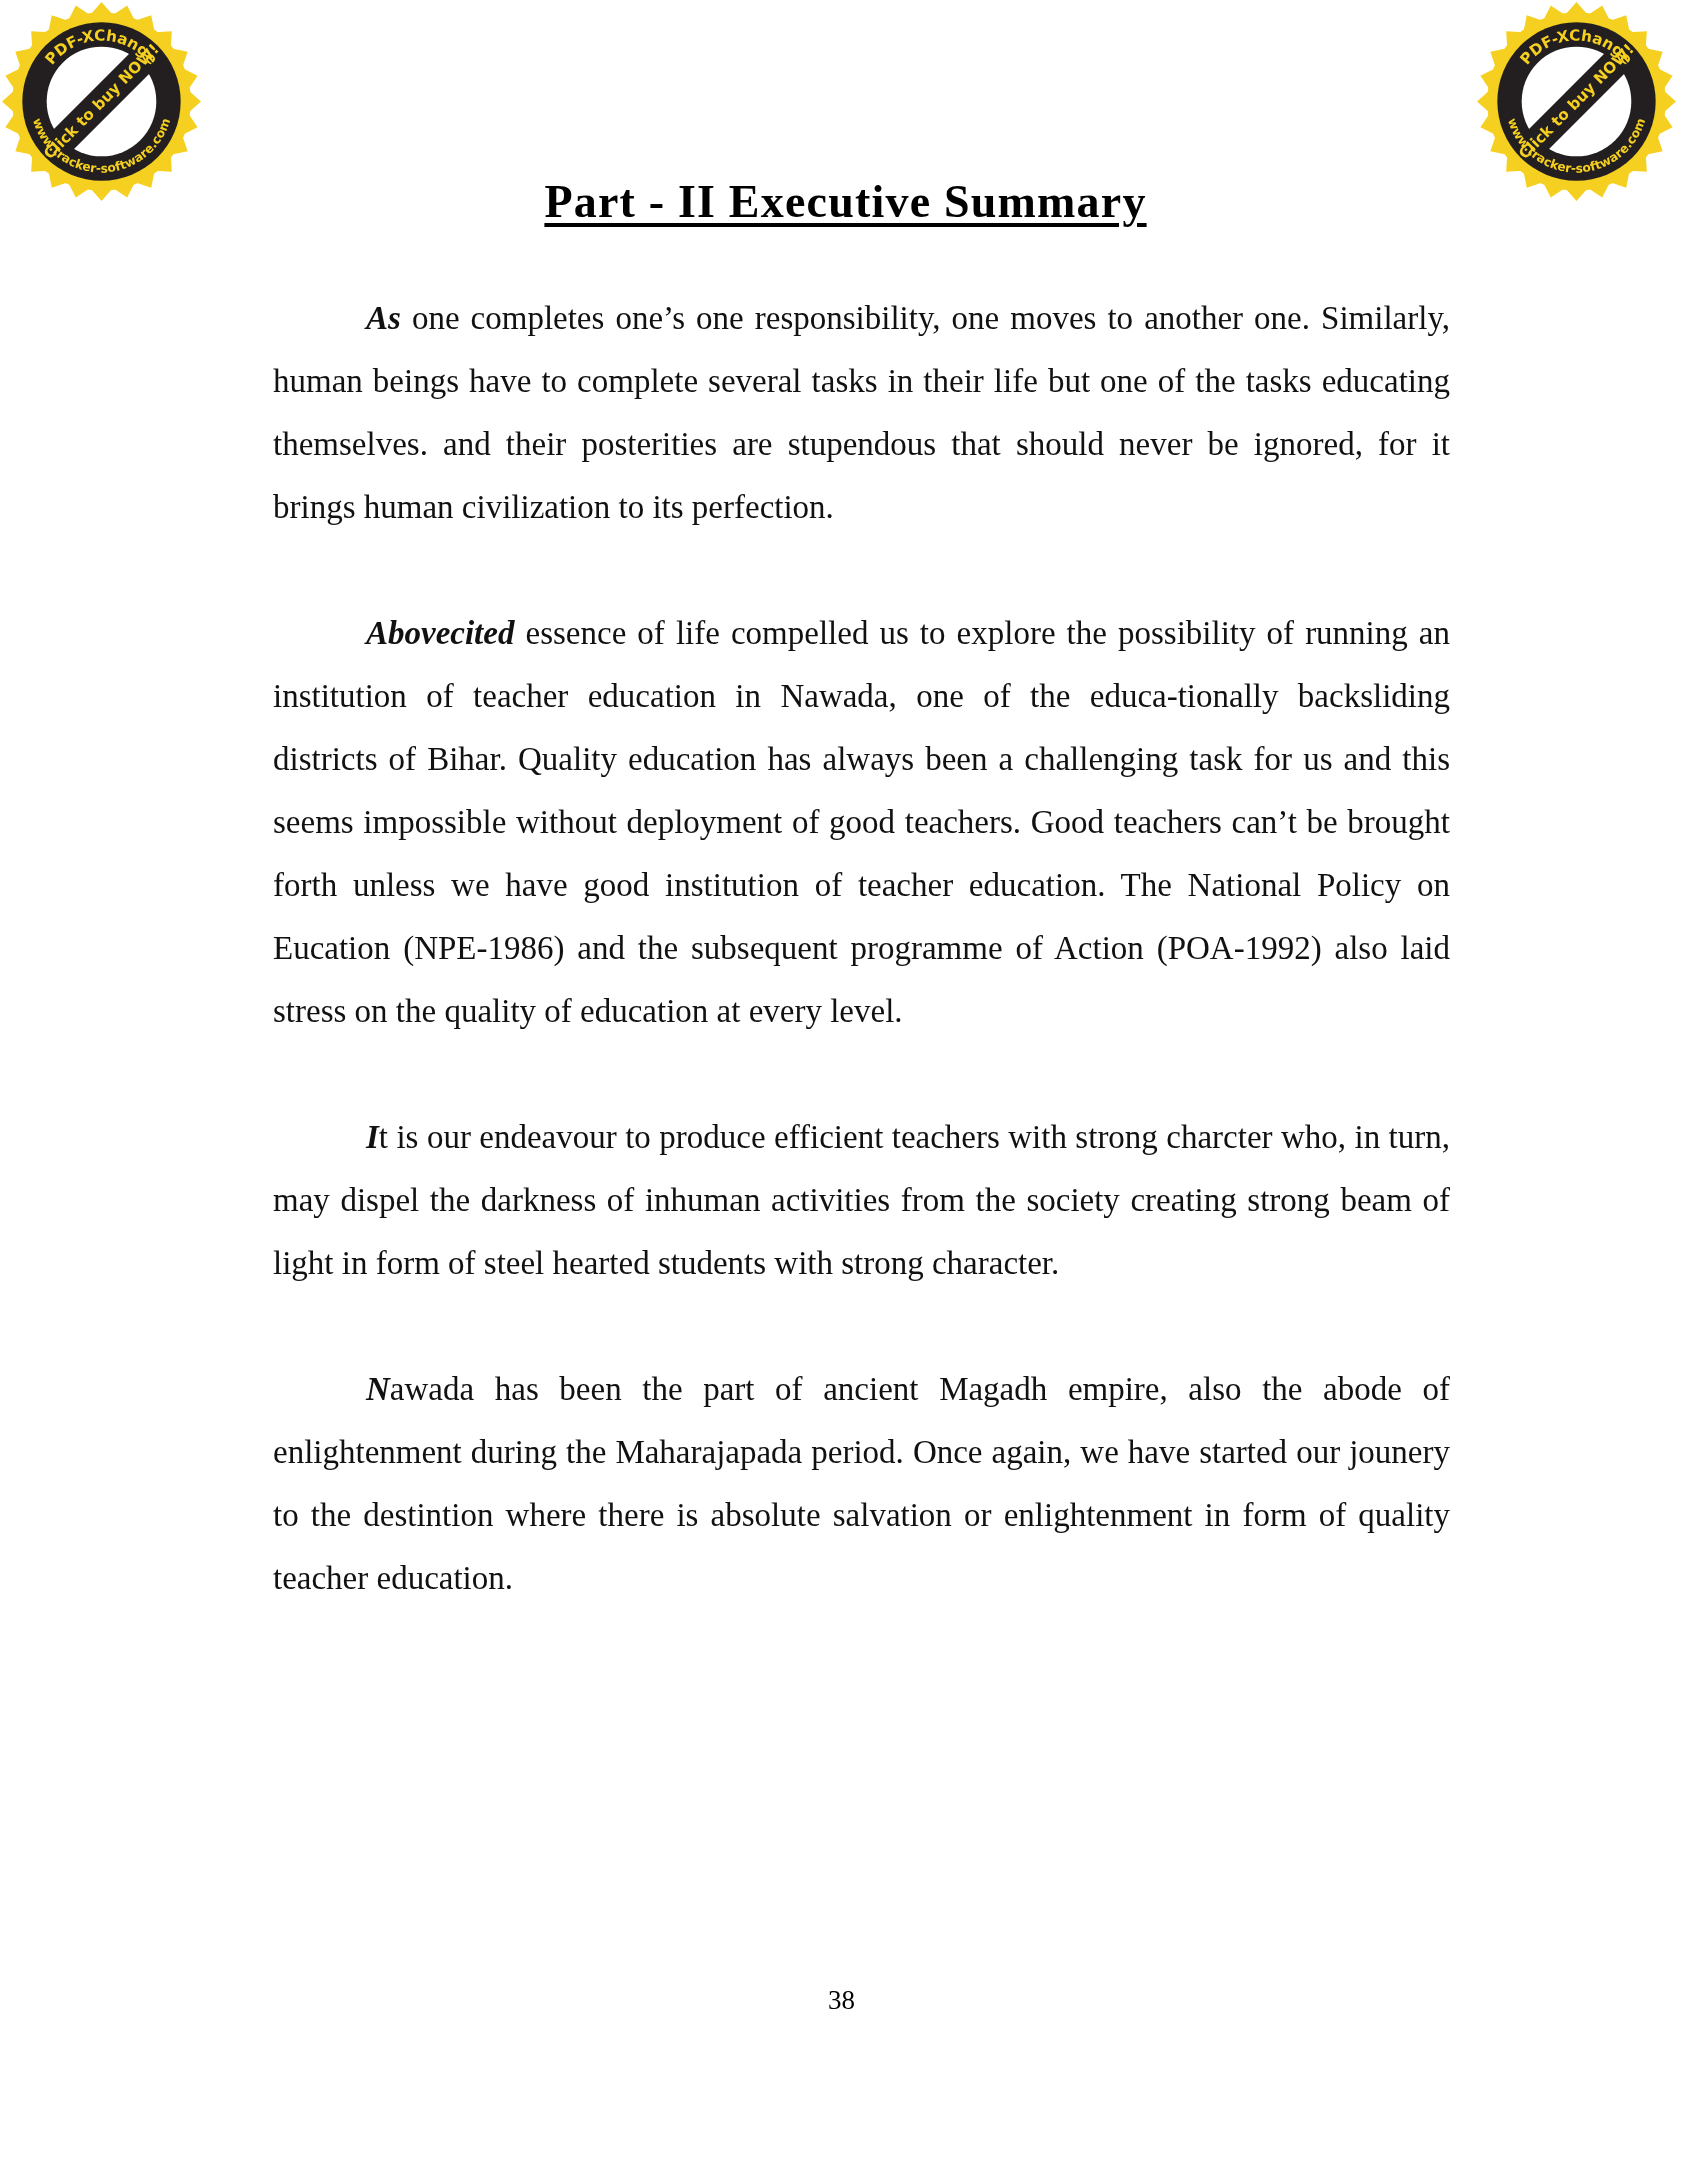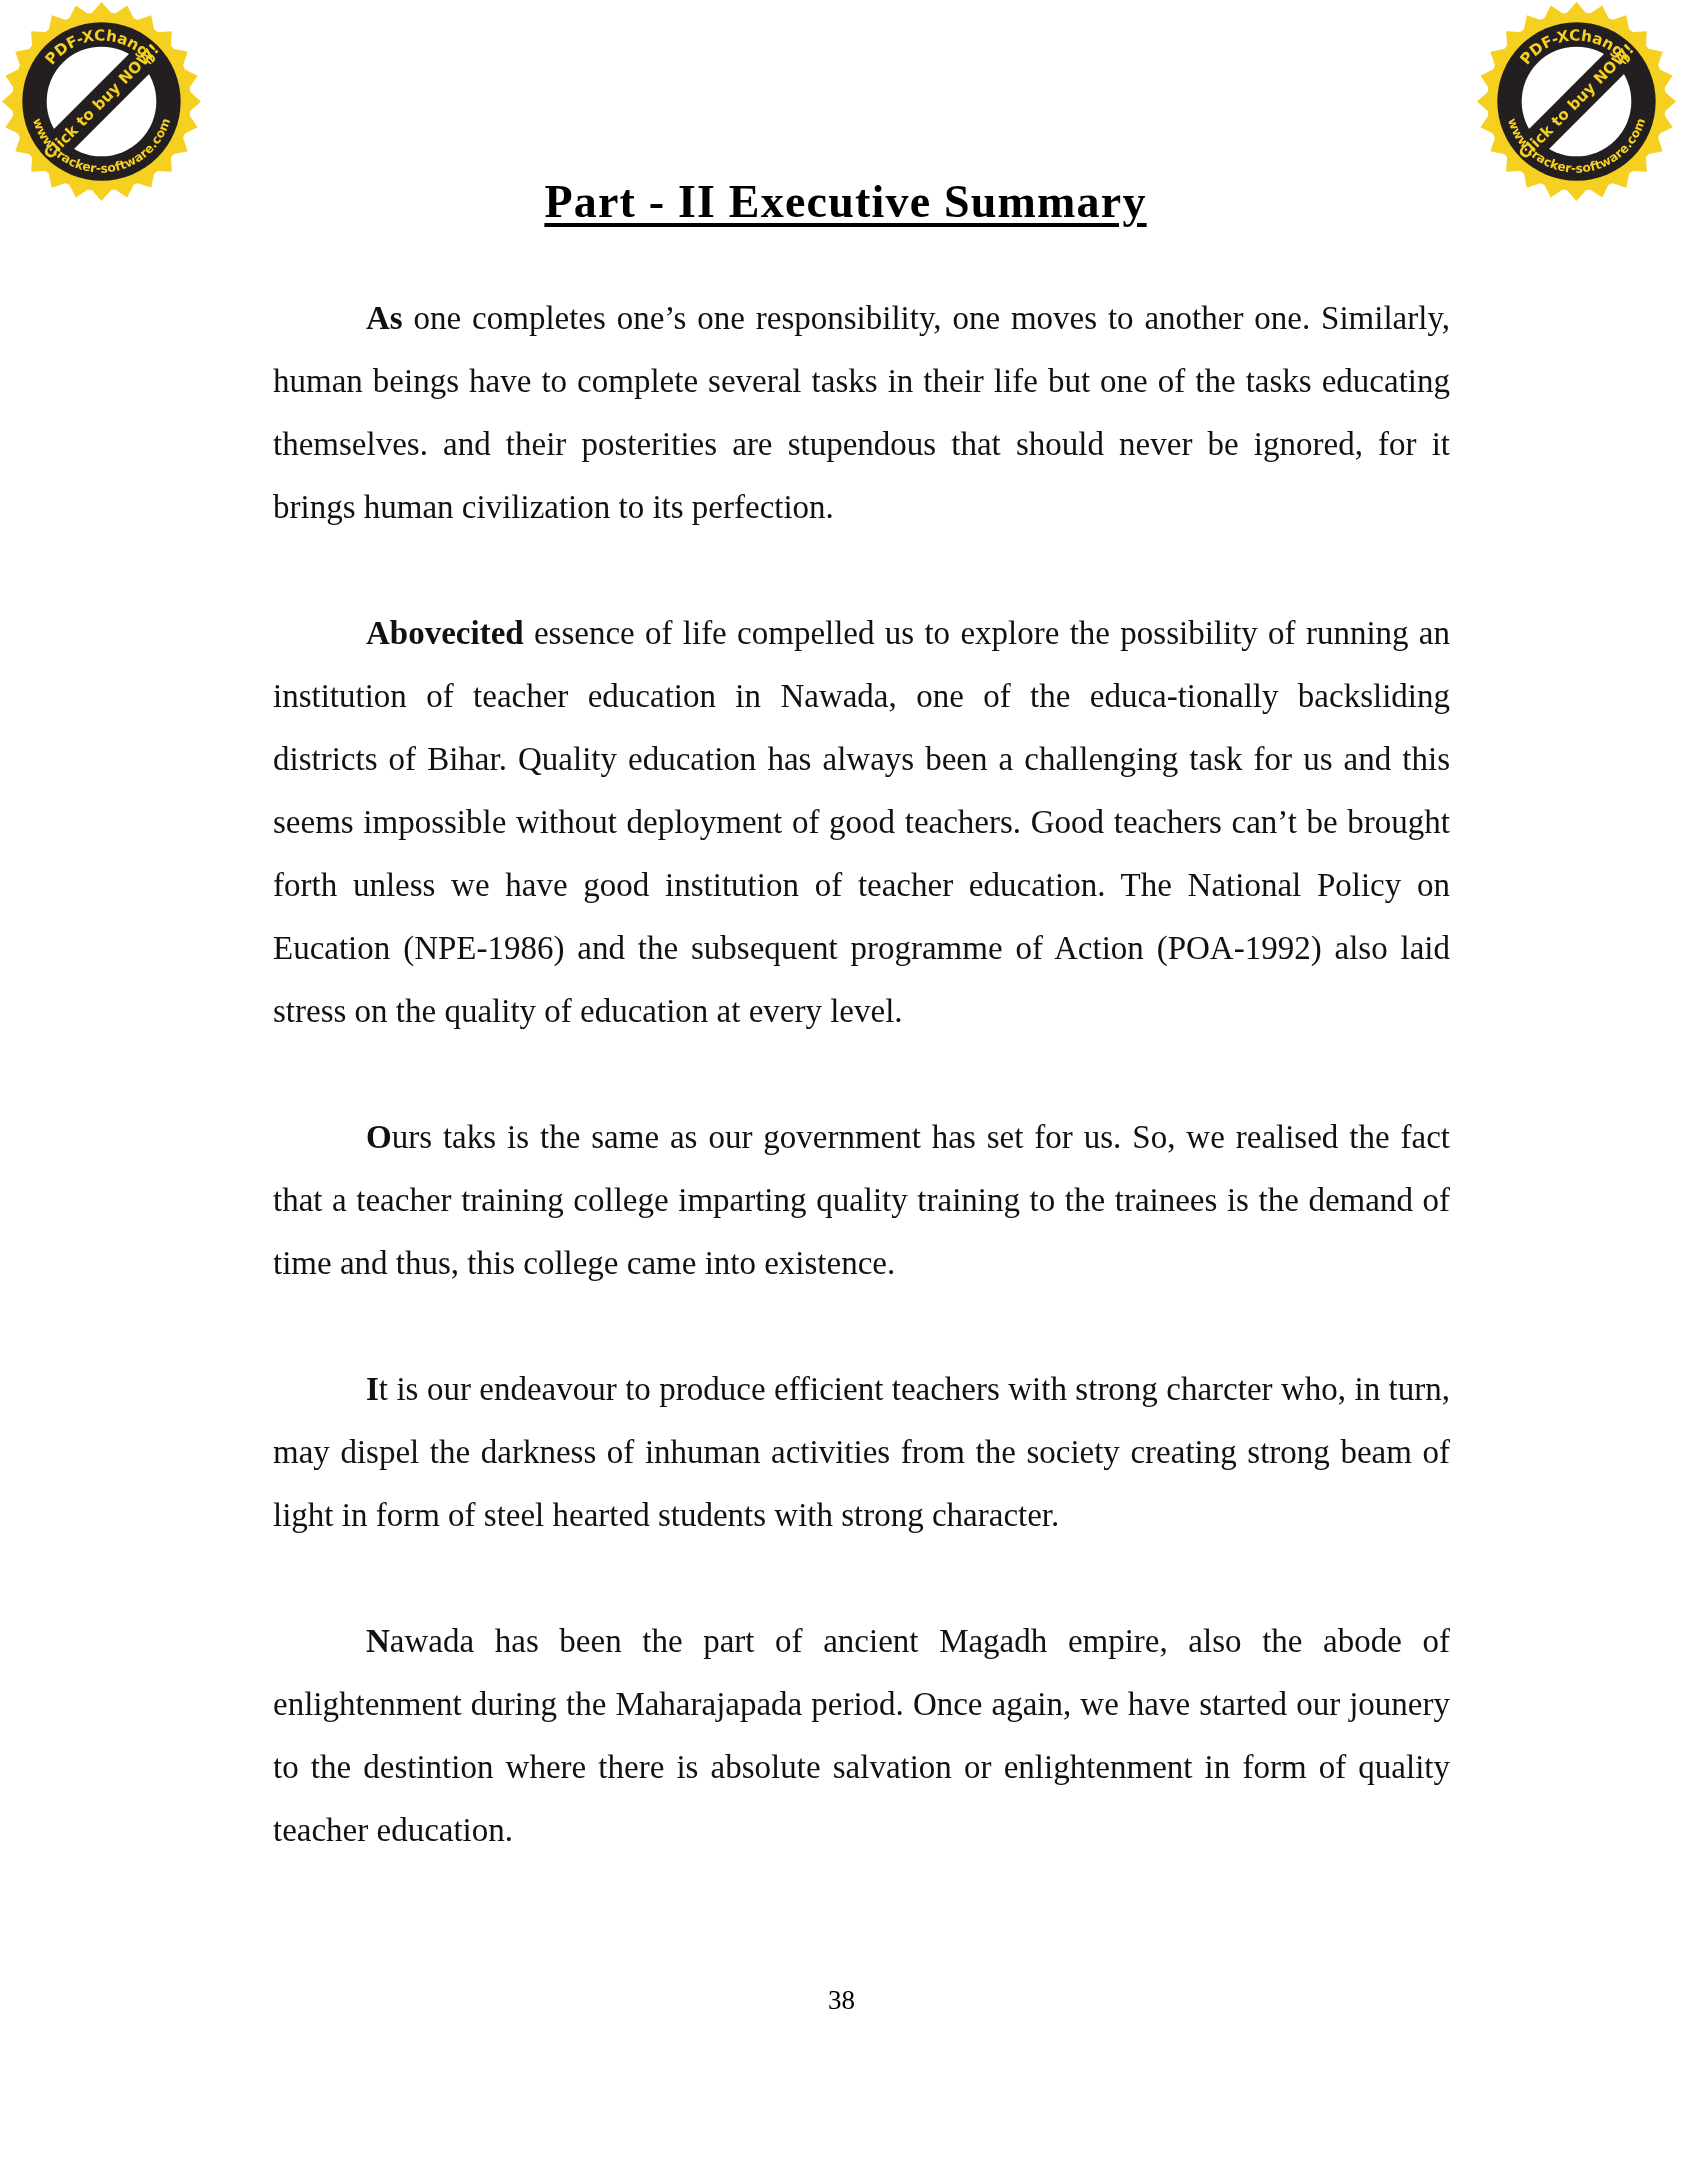--- a/index.html
+++ b/index.html
@@ -15,21 +15,21 @@
   }
   .title span { text-decoration: underline; text-decoration-thickness: 4px; text-underline-offset: 6px; }
 
   .body-text {
     position: absolute; left: 273px; top: 287px; width: 1177px;
     font-family: "Liberation Serif", serif; font-size: 33px; line-height: 63px;
     color: #111; text-align: justify; text-align-last: left;
   }
   .para { margin: 0 0 63px 0; text-indent: 93px; }
   .para:last-child { margin-bottom: 0; }
-  .lead { font-weight: bold; }
+  .lead { font-weight: bold; font-style: italic; }
 
   .page-number {
     position: absolute; left: 0; width: 1683px; top: 1984px; text-align: center;
     font-family: "Liberation Serif", serif; font-weight: normal; font-size: 27px; line-height: 32px; color: #000;
   }
 
   .badge { position: absolute; top: 0; width: 203px; height: 203px; cursor: pointer; }
   .badge.left { left: 0; }
   .badge.right { left: 1475px; }
   .badge svg { width: 203px; height: 203px; display: block; }
@@ -90,20 +90,19 @@
     </svg>
   </div>
 
   <div class="title">
     <span>Part - II Executive Summary</span>
   </div>
 
   <div class="body-text">
     <p class="para"><span class="lead">As</span><span> one completes one’s one responsibility, one moves to another one. Similarly, human beings have to complete several tasks in their life but one of the tasks educating themselves. and their posterities are stupendous that should never be ignored, for it brings human civilization to its perfection.</span></p>
     <p class="para"><span class="lead">Abovecited</span><span> essence of life compelled us to explore the possibility of running an institution of  teacher education in Nawada, one of the educa-tionally backsliding districts of Bihar. Quality education has always been a challenging task for us and this seems impossible without deployment of good teachers. Good teachers can’t be brought forth unless we have good institution of teacher education. The National Policy on Eucation (NPE-1986) and the subsequent programme of Action (POA-1992) also laid stress on the quality of education at every level.</span></p>
-    <p class="para"><span class="lead">O</span><span>urs taks is the same as our government has set for us. So, we realised the fact that a teacher training college imparting quality training to the trainees is the demand of time and thus, this college came into existence.</span></p>
     <p class="para"><span class="lead">I</span><span>t is our endeavour to produce efficient teachers with strong charcter who, in turn, may dispel the darkness of inhuman activities from the society creating strong beam of light in form of steel hearted students with strong character.</span></p>
     <p class="para"><span class="lead">N</span><span>awada has been the part of ancient Magadh empire, also the abode of enlightenment during the Maharajapada period. Once again, we have started our jounery to the destintion where there is absolute salvation or enlightenment in form of quality teacher education.</span></p>
   </div>
 
   <div class="page-number">38</div>
 </div>
 
 
 </body></html>

